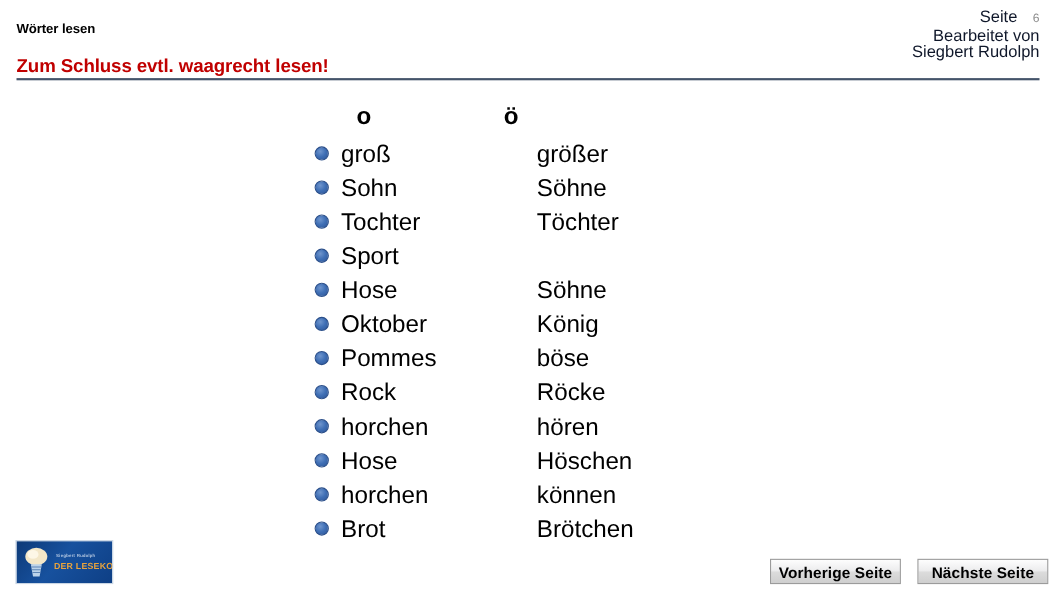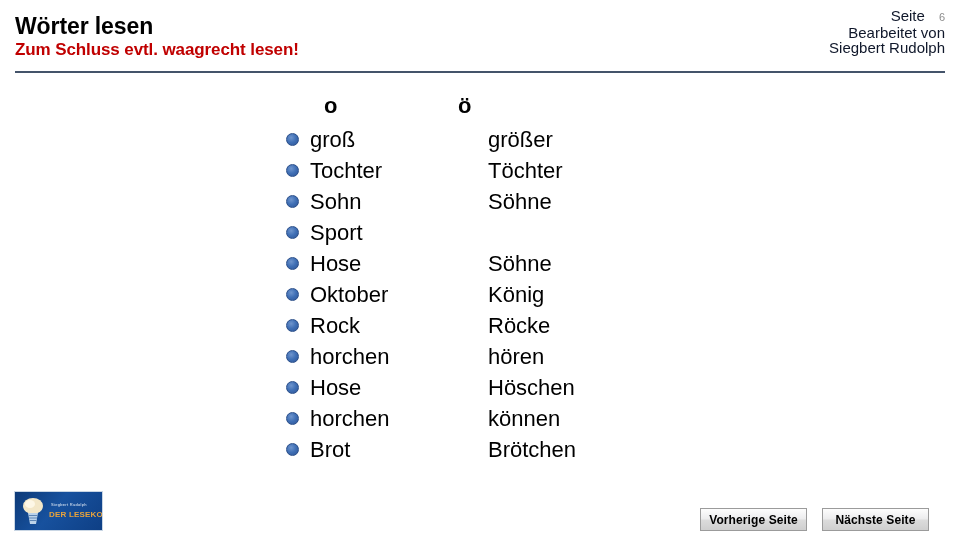--- a/index.html
+++ b/index.html
@@ -22,35 +22,35 @@
     top: 0;
     width: 960px;
     height: 74px;
   }
   #title-block {
     position: absolute;
     left: 15px;
     top: 16px;
   }
   #page-title {
-    font-size: 23px;
+    font-size: 12px;
     font-weight: bold;
     color: #000000;
     line-height: 21px;
     letter-spacing: -0.1px;
     white-space: nowrap;
   }
   #page-subtitle {
     font-size: 17px;
     font-weight: bold;
     color: #c00000;
     line-height: 22px;
     letter-spacing: -0.1px;
     white-space: nowrap;
-    margin-top: 2px;
+    margin-top: 12px;
   }
 
   #meta-block {
     position: absolute;
     right: 15px;
     top: 8px;
     text-align: right;
     line-height: 15px;
   }
   .meta-line {
@@ -175,26 +175,26 @@
   }
 
   #nav-buttons {
     position: absolute;
     left: 700px;
     top: 508px;
     display: flex;
     gap: 15px;
   }
   .nav-button {
-    width: 107px;
+    width: 119px;
     height: 23px;
     border: 1px solid #9b9b9b;
     background: linear-gradient(180deg, #fdfdfd 0%, #ececed 48%, #dcdcdc 52%, #cfcfcf 100%);
     color: #000000;
-    font-size: 12px;
+    font-size: 14px;
     font-weight: bold;
     display: flex;
     align-items: center;
     justify-content: center;
     box-sizing: border-box;
     letter-spacing: 0.1px;
     white-space: nowrap;
   }
 </style>
 </head>
@@ -232,64 +232,73 @@
       <span class="word">groß</span>
     </div>
     <div class="cell-right">
       <span class="word">größer</span>
     </div>
   </div>
 
   <div class="word-row">
     <div class="cell-left">
       <span class="bullet"></span>
+      <span class="word">Sohn</span>
+    </div>
+    <div class="cell-right">
+      <span class="word">Söhne</span>
+    </div>
+  </div>
+
+  <div class="word-row">
+    <div class="cell-left">
+      <span class="bullet"></span>
       <span class="word">Tochter</span>
     </div>
     <div class="cell-right">
       <span class="word">Töchter</span>
     </div>
   </div>
 
   <div class="word-row">
     <div class="cell-left">
       <span class="bullet"></span>
-      <span class="word">Sohn</span>
+      <span class="word">Sport</span>
+    </div>
+  </div>
+
+  <div class="word-row">
+    <div class="cell-left">
+      <span class="bullet"></span>
+      <span class="word">Hose</span>
     </div>
     <div class="cell-right">
       <span class="word">Söhne</span>
     </div>
   </div>
 
   <div class="word-row">
     <div class="cell-left">
       <span class="bullet"></span>
-      <span class="word">Sport</span>
-    </div>
-  </div>
-
-  <div class="word-row">
-    <div class="cell-left">
-      <span class="bullet"></span>
-      <span class="word">Hose</span>
-    </div>
-    <div class="cell-right">
-      <span class="word">Söhne</span>
-    </div>
-  </div>
-
-  <div class="word-row">
-    <div class="cell-left">
-      <span class="bullet"></span>
       <span class="word">Oktober</span>
     </div>
     <div class="cell-right">
       <span class="word">König</span>
     </div>
   </div>
 
+  <div class="word-row">
+    <div class="cell-left">
+      <span class="bullet"></span>
+      <span class="word">Pommes</span>
+    </div>
+    <div class="cell-right">
+      <span class="word">böse</span>
+    </div>
+  </div>
 
   <div class="word-row">
     <div class="cell-left">
       <span class="bullet"></span>
       <span class="word">Rock</span>
     </div>
     <div class="cell-right">
       <span class="word">Röcke</span>
     </div>
   </div>

